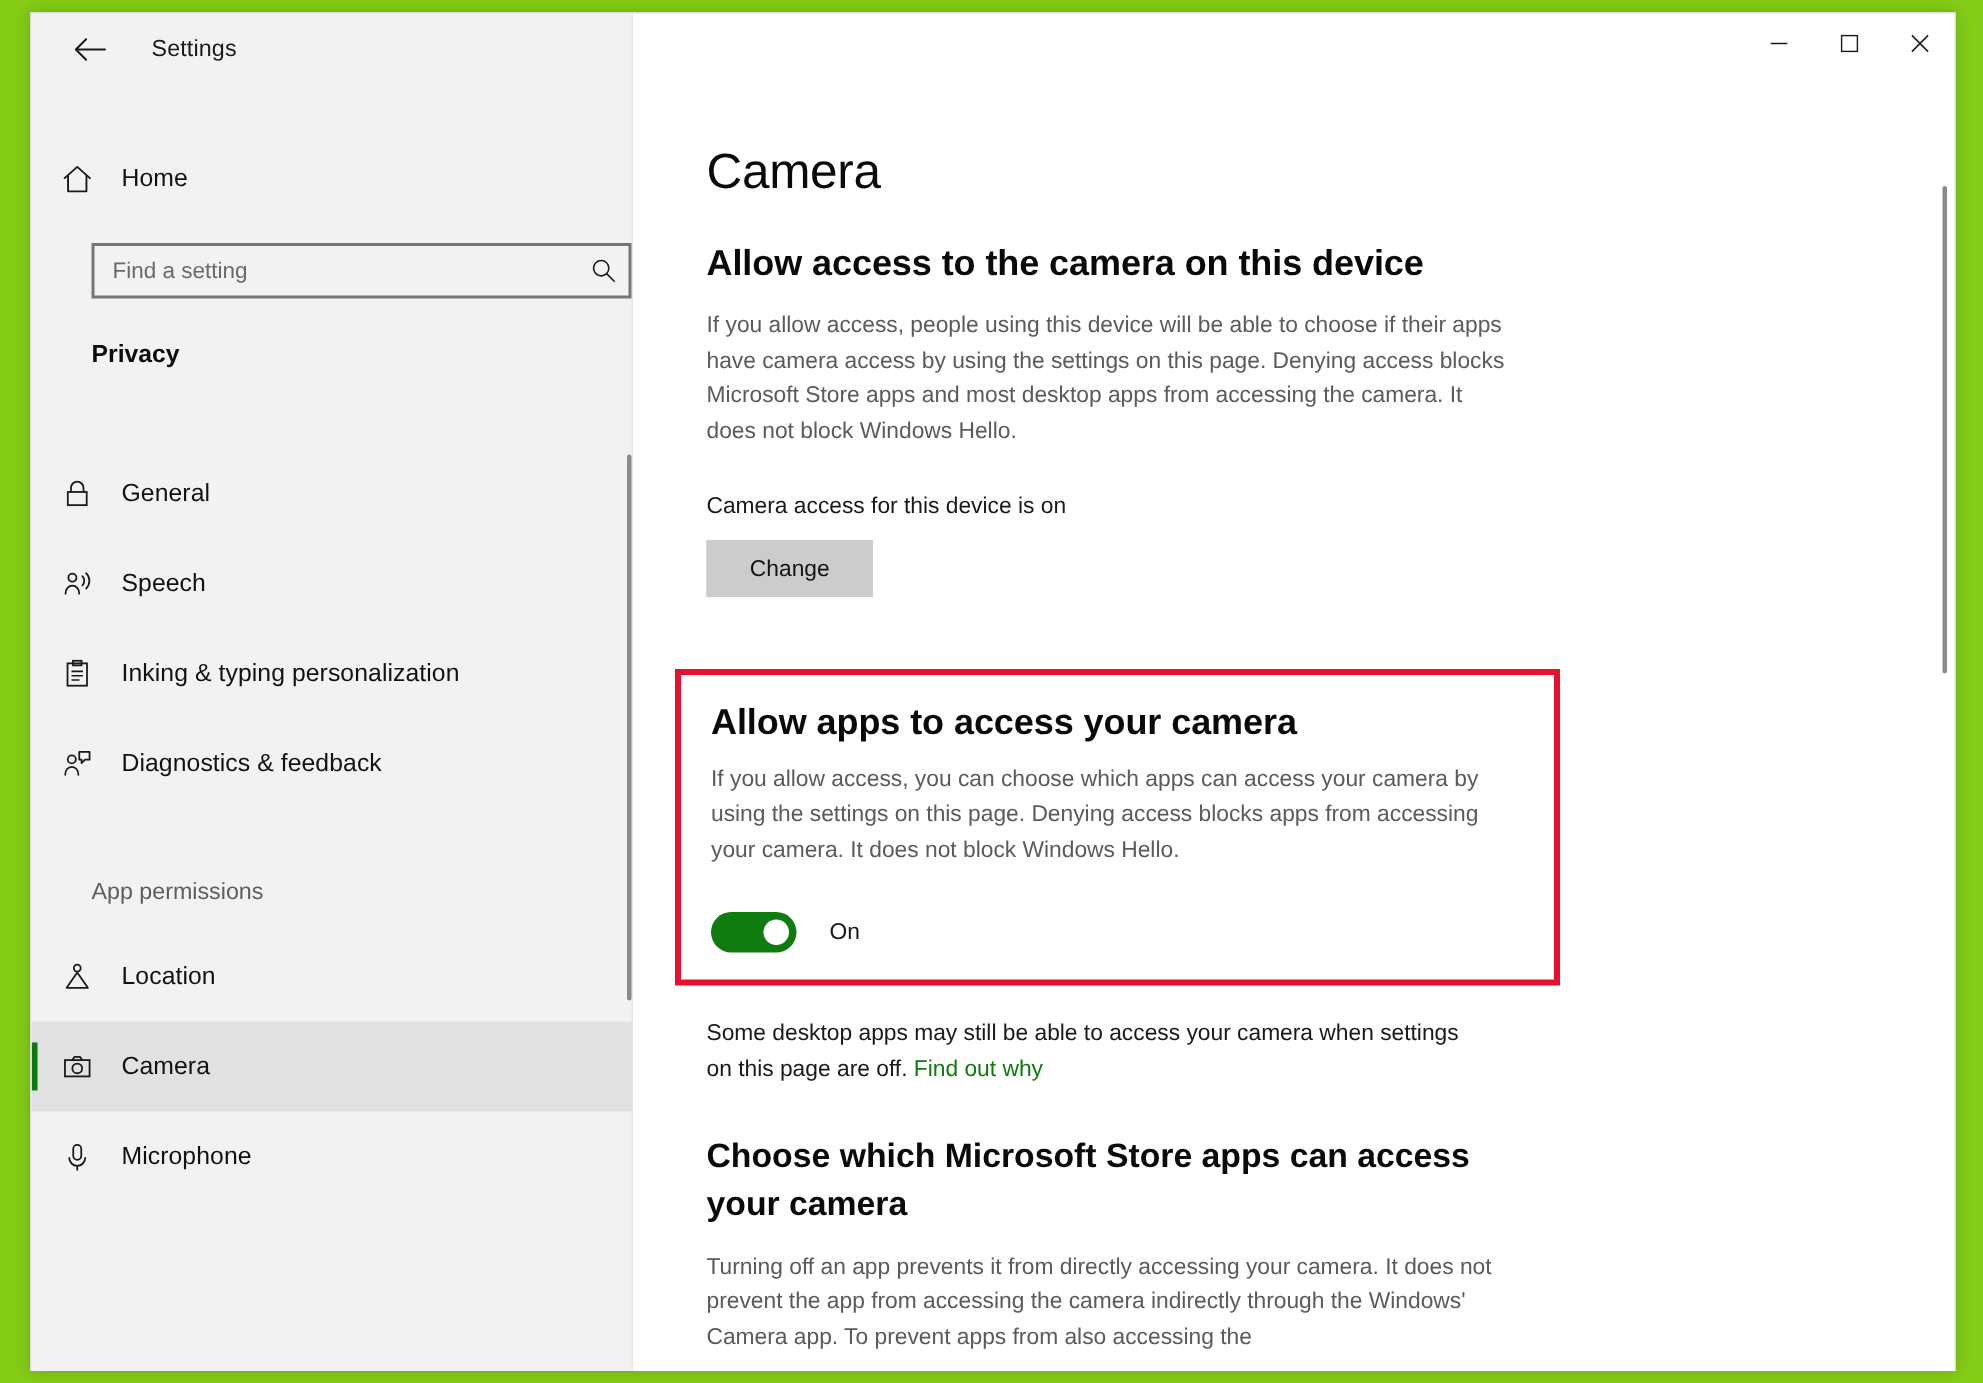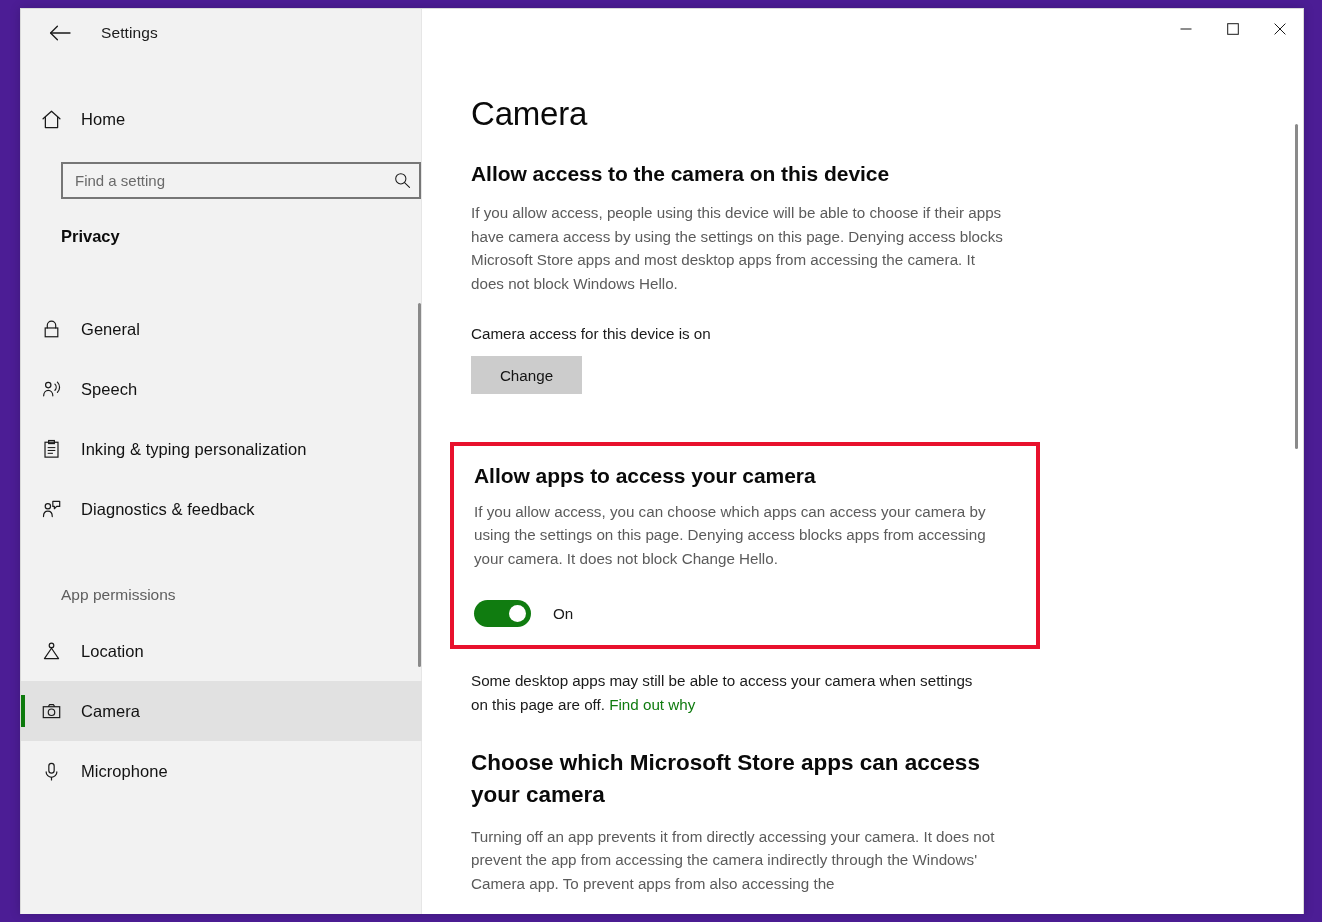--- a/index.html
+++ b/index.html
@@ -5,21 +5,21 @@
   * { box-sizing: border-box; margin: 0; padding: 0; }
   html, body {
     width: 1322px; height: 922px;
     background: #ffffff;
     font-family: "Liberation Sans", sans-serif;
     overflow: hidden;
   }
   #root {
     position: relative;
     width: 1322px; height: 922px;
-    background: #4c1d95;
+    background: #84cc16;
   }
 
   
   .window {
     position: absolute;
     left: 20px; top: 8px;
     width: 1284px; height: 906px;
     background: #ffffff;
     border: 1px solid #d9d9d9;
     border-bottom: none;
@@ -155,21 +155,21 @@
     position: absolute; left: 0; top: 0;
     width: 883px;
     padding: 86px 0 0 49px;
   }
   .page-title {
     font-size: 33px; font-weight: normal; color: #0a0a0a;
     letter-spacing: -0.2px;
     margin-bottom: 27px;
   }
   .section-h {
-    font-size: 21px; color: #0a0a0a;
+    font-size: 24px; color: #0a0a0a;
     letter-spacing: -0.05px;
     margin-bottom: 13px;
     line-height: 1.35;
   }
   .body-text {
     font-size: 15.2px; color: #5b5b5b;
     line-height: 23.5px;
     max-width: 537px;
   }
   .status-text {
@@ -410,21 +410,21 @@
         <h1 class="page-title">Camera</h1>
 
         <h2 class="section-h">Allow access to the camera on this device</h2>
         <p class="body-text">If you allow access, people using this device will be able to choose if their apps have camera access by using the settings on this page. Denying access blocks Microsoft Store apps and most desktop apps from accessing the camera. It does not block Windows Hello.</p>
 
         <div class="status-text">Camera access for this device is on</div>
         <button class="btn">Change</button>
 
         <div class="highlight-box">
           <h2 class="section-h">Allow apps to access your camera</h2>
-          <p class="body-text">If you allow access, you can choose which apps can access your camera by using the settings on this page. Denying access blocks apps from accessing your camera. It does not block Change Hello.</p>
+          <p class="body-text">If you allow access, you can choose which apps can access your camera by using the settings on this page. Denying access blocks apps from accessing your camera. It does not block Windows Hello.</p>
           <div class="toggle-row">
             <div class="toggle">
               <div class="knob"></div>
             </div>
             <span class="toggle-label">On</span>
           </div>
         </div>
 
         <p class="note-text"><span>Some desktop apps may still be able to access your camera when settings on this page are off. </span><a class="link">Find out why</a></p>
 

